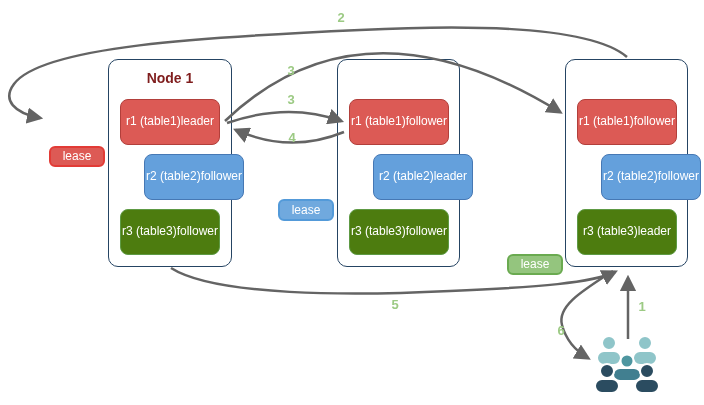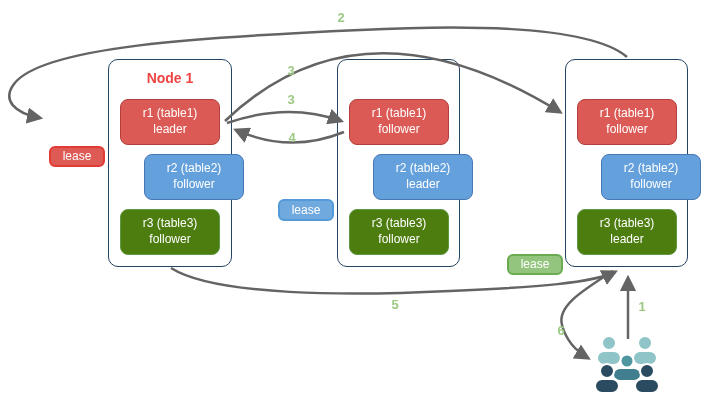--- a/index.html
+++ b/index.html
@@ -25,31 +25,30 @@
   }
   .node-1 { left: 108px; width: 124px; }
   .node-2 { left: 337px; }
   .node-3 { left: 565px; }
   .node-title {
     position: absolute;
     top: 10px; left: 0; right: 0;
     text-align: center;
     font-size: 14px;
     font-weight: bold;
-    color: #ef4444;
+    color: #7f1d1d;
   }
   .replica {
     position: absolute;
     left: 11px;
     width: 100px;
     height: 46px;
     border-radius: 8px;
     box-sizing: border-box;
     display: flex;
-    flex-direction: column;
     align-items: center;
     justify-content: center;
     font-size: 12px;
     line-height: 1.3;
     color: #ffffff;
     text-align: center;
   }
   .replica.pos-1 { top: 39px; }
   .replica.pos-2 { top: 94px; margin-left: 24px; }
   .replica.pos-3 { top: 149px; }

